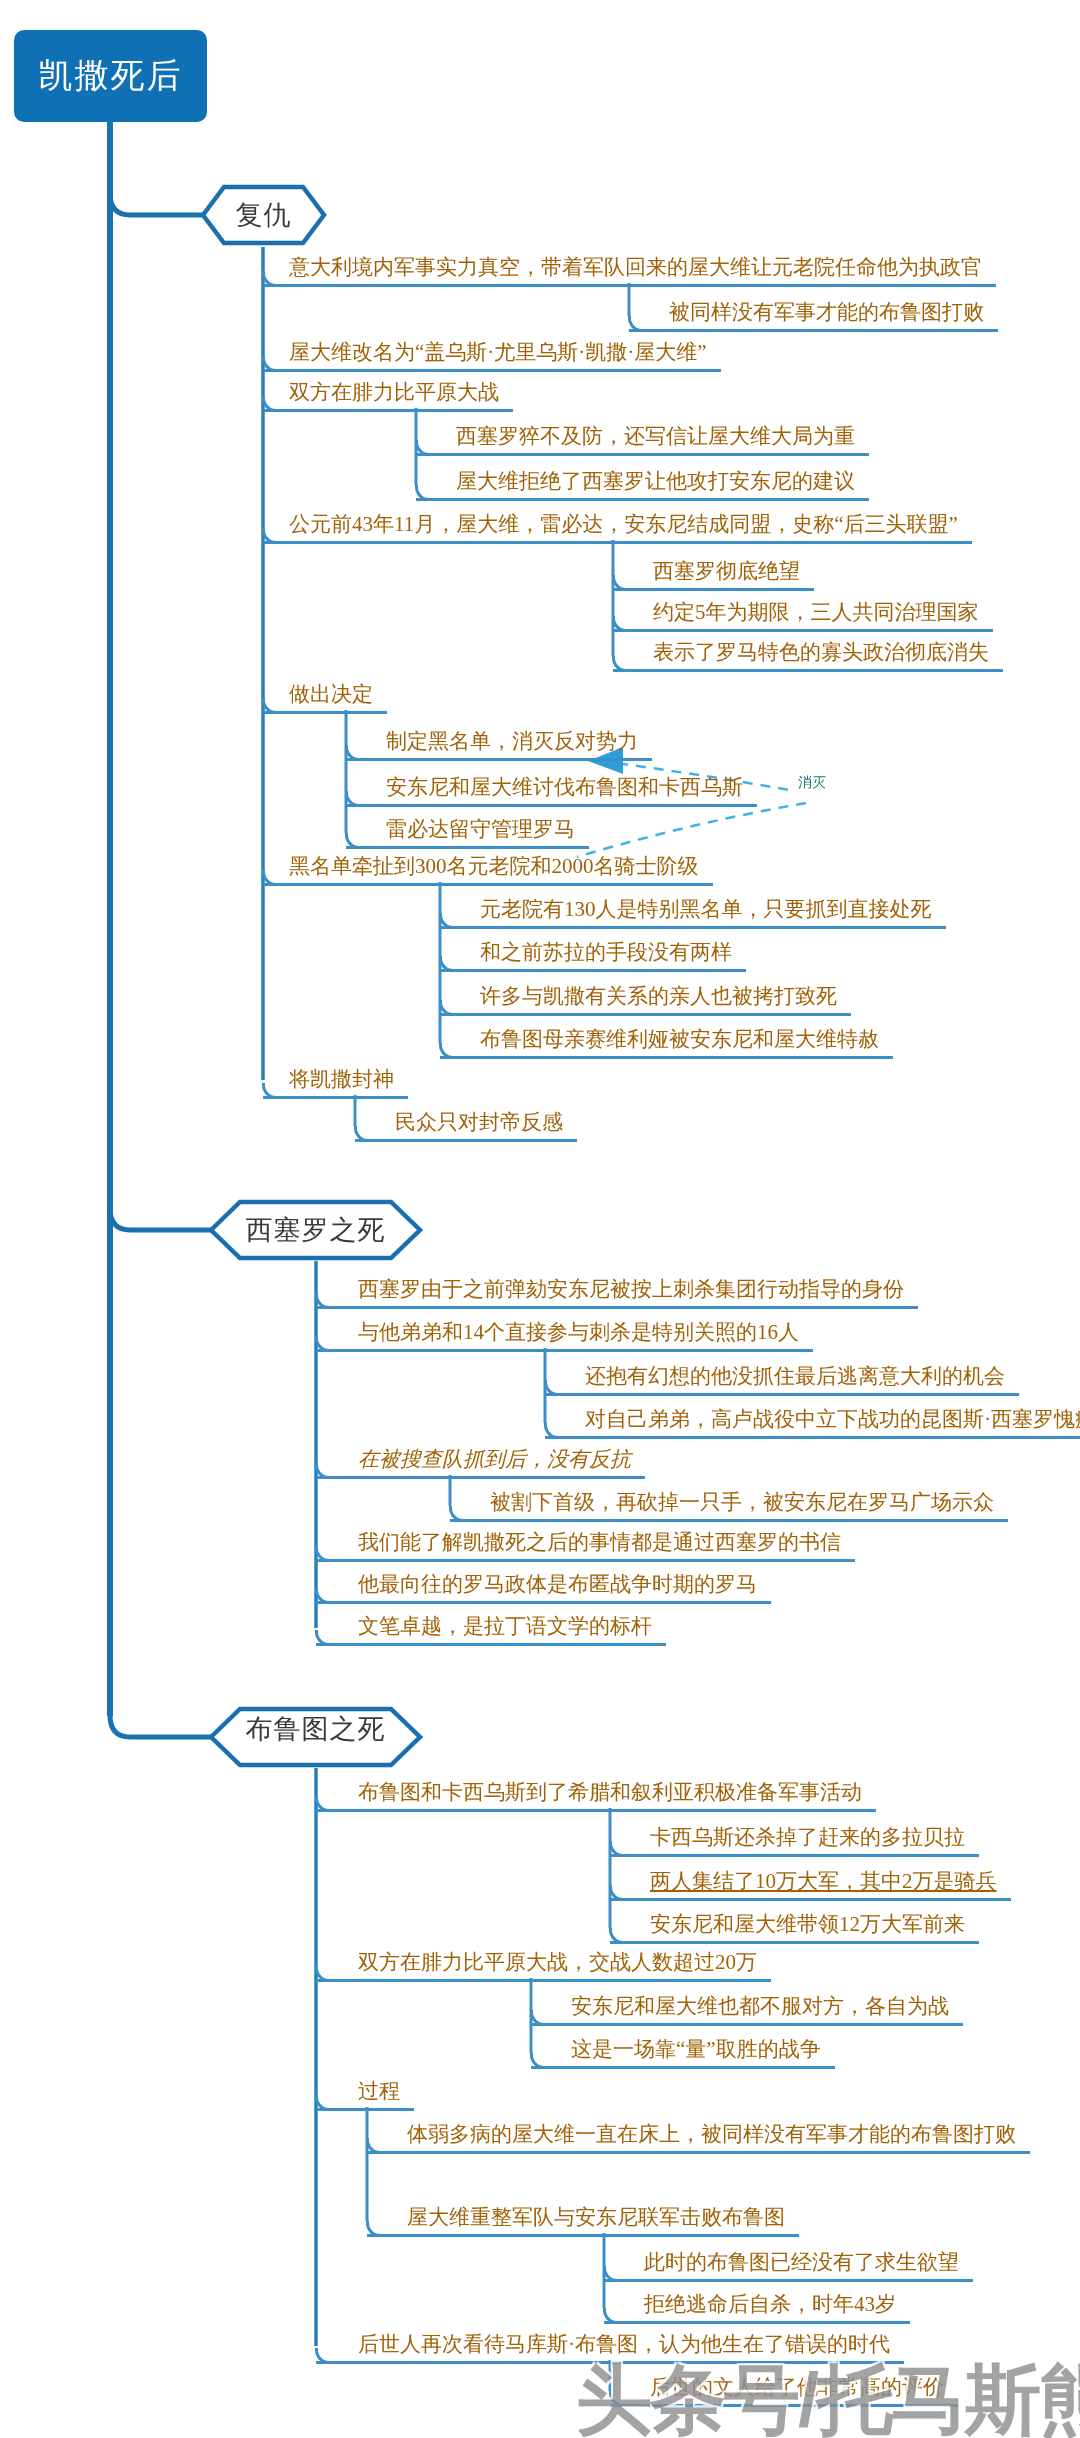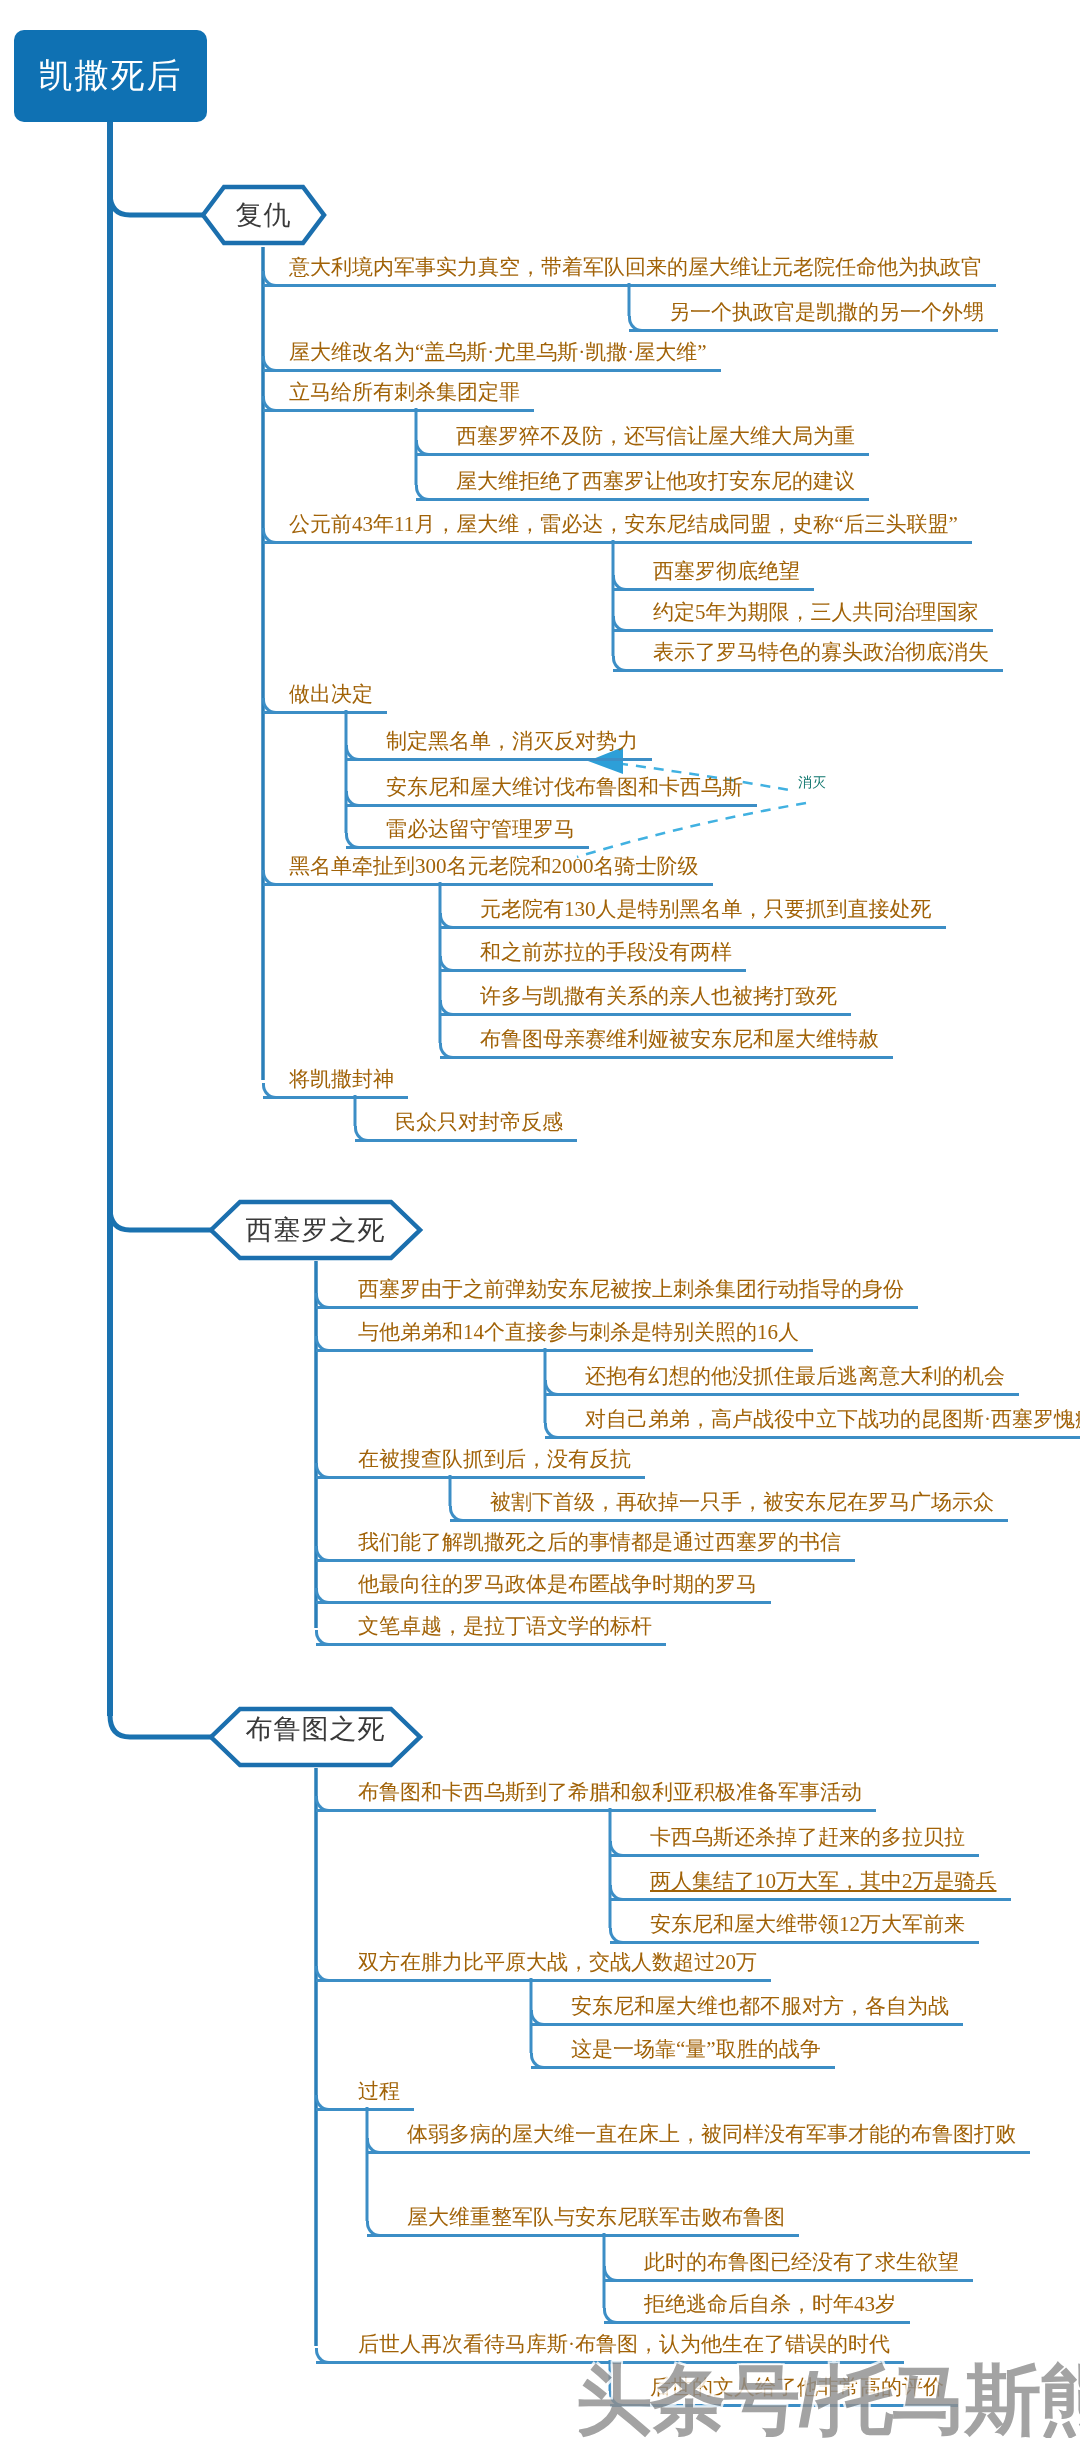--- a/index.html
+++ b/index.html
@@ -96,23 +96,23 @@
     </g>
   </svg>
 
   <div class="root">凯撒死后</div>
 
   <div class="hexlabel" style="left:200px;top:183px;width:127px;height:64px;">复仇</div>
   <div class="hexlabel" style="left:208px;top:1199px;width:215px;height:62px;">西塞罗之死</div>
   <div class="hexlabel" style="left:208px;top:1706px;width:215px;height:46px;">布鲁图之死</div>
 
   <div class="node pl26" style="left:263px;top:252px;">意大利境内军事实力真空，带着军队回来的屋大维让元老院任命他为执政官</div>
-  <div class="node" style="left:629px;top:297px;">另一个执政官是凯撒的另一个外甥</div>
+  <div class="node" style="left:629px;top:297px;">被同样没有军事才能的布鲁图打败</div>
   <div class="node pl26" style="left:263px;top:337px;">屋大维改名为“盖乌斯·尤里乌斯·凯撒·屋大维”</div>
-  <div class="node pl26" style="left:263px;top:377px;">立马给所有刺杀集团定罪</div>
+  <div class="node pl26" style="left:263px;top:377px;">双方在腓力比平原大战</div>
   <div class="node" style="left:416px;top:421px;">西塞罗猝不及防，还写信让屋大维大局为重</div>
   <div class="node" style="left:416px;top:466px;">屋大维拒绝了西塞罗让他攻打安东尼的建议</div>
   <div class="node pl26" style="left:263px;top:509px;">公元前43年11月，屋大维，雷必达，安东尼结成同盟，史称“后三头联盟”</div>
   <div class="node" style="left:613px;top:556px;">西塞罗彻底绝望</div>
   <div class="node" style="left:613px;top:597px;">约定5年为期限，三人共同治理国家</div>
   <div class="node" style="left:613px;top:637px;">表示了罗马特色的寡头政治彻底消失</div>
   <div class="node pl26" style="left:263px;top:679px;">做出决定</div>
   <div class="node" style="left:346px;top:726px;">制定黑名单，消灭反对势力</div>
   <div class="node" style="left:346px;top:772px;">安东尼和屋大维讨伐布鲁图和卡西乌斯</div>
   <div class="node" style="left:346px;top:814px;">雷必达留守管理罗马</div>
@@ -123,21 +123,21 @@
   <div class="node" style="left:440px;top:1024px;">布鲁图母亲赛维利娅被安东尼和屋大维特赦</div>
   <div class="node pl26" style="left:263px;top:1064px;">将凯撒封神</div>
   <div class="node" style="left:355px;top:1107px;">民众只对封帝反感</div>
 
   <div class="rel-label" style="left:798px;top:774px;">消灭</div>
 
   <div class="node pl42" style="left:316px;top:1274px;">西塞罗由于之前弹劾安东尼被按上刺杀集团行动指导的身份</div>
   <div class="node pl42" style="left:316px;top:1317px;">与他弟弟和14个直接参与刺杀是特别关照的16人</div>
   <div class="node" style="left:545px;top:1361px;">还抱有幻想的他没抓住最后逃离意大利的机会</div>
   <div class="node" style="left:545px;top:1404px;">对自己弟弟，高卢战役中立下战功的昆图斯·西塞罗愧疚</div>
-  <div class="node pl42" style="left:316px;top:1444px;">在被搜查队抓到后，没有反抗</div>
+  <div class="node pl42" style="left:316px;top:1444px;font-style:italic;">在被搜查队抓到后，没有反抗</div>
   <div class="node" style="left:450px;top:1487px;">被割下首级，再砍掉一只手，被安东尼在罗马广场示众</div>
   <div class="node pl42" style="left:316px;top:1527px;">我们能了解凯撒死之后的事情都是通过西塞罗的书信</div>
   <div class="node pl42" style="left:316px;top:1569px;">他最向往的罗马政体是布匿战争时期的罗马</div>
   <div class="node pl42" style="left:316px;top:1611px;">文笔卓越，是拉丁语文学的标杆</div>
 
   <div class="node pl42" style="left:316px;top:1777px;">布鲁图和卡西乌斯到了希腊和叙利亚积极准备军事活动</div>
   <div class="node" style="left:610px;top:1822px;">卡西乌斯还杀掉了赶来的多拉贝拉</div>
   <div class="node" style="left:610px;top:1866px;text-decoration:underline;">两人集结了10万大军，其中2万是骑兵</div>
   <div class="node" style="left:610px;top:1909px;">安东尼和屋大维带领12万大军前来</div>
   <div class="node pl42" style="left:316px;top:1947px;">双方在腓力比平原大战，交战人数超过20万</div>

